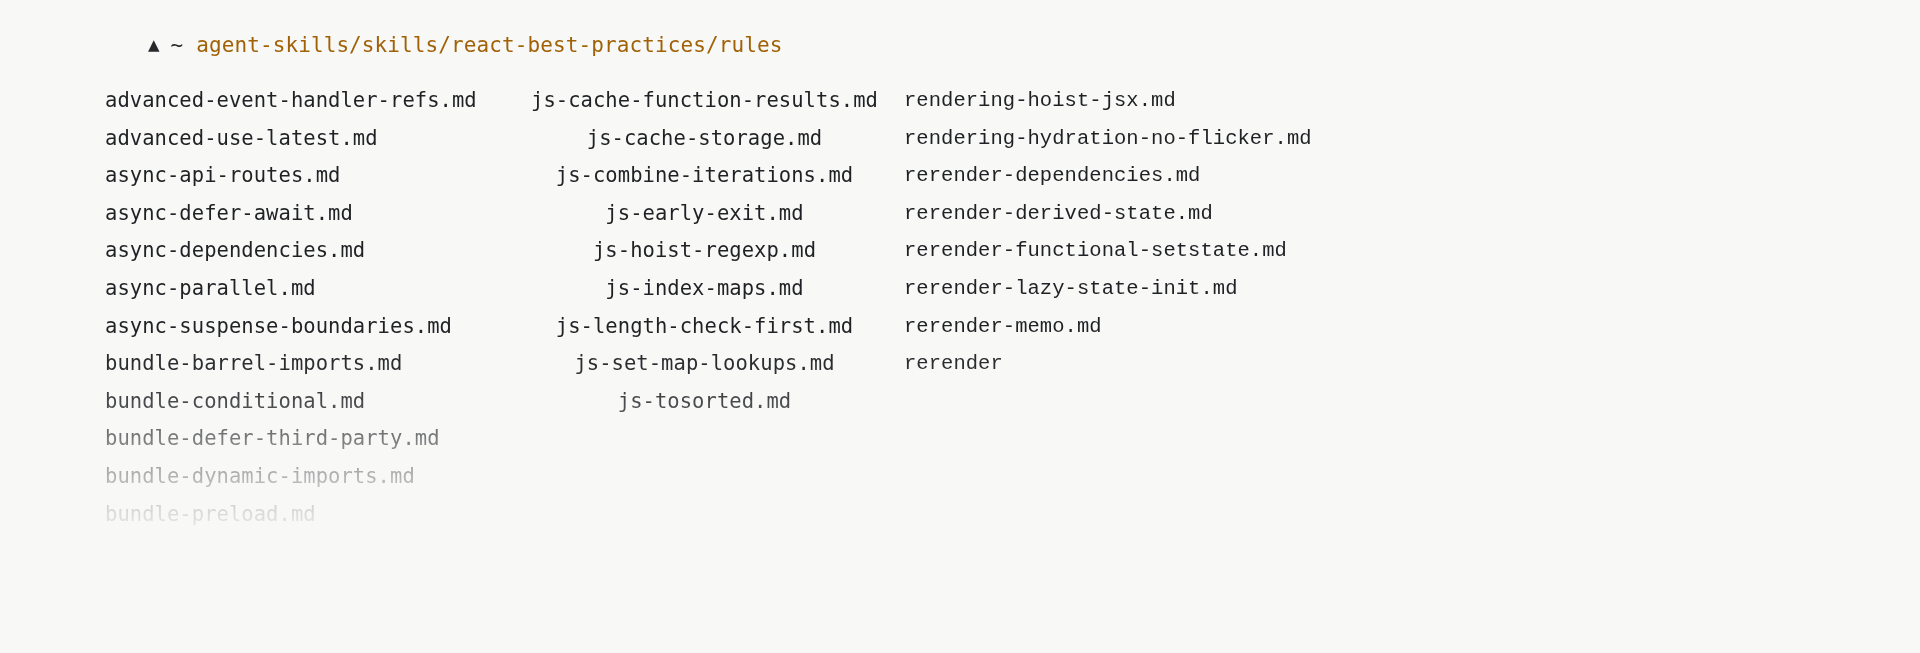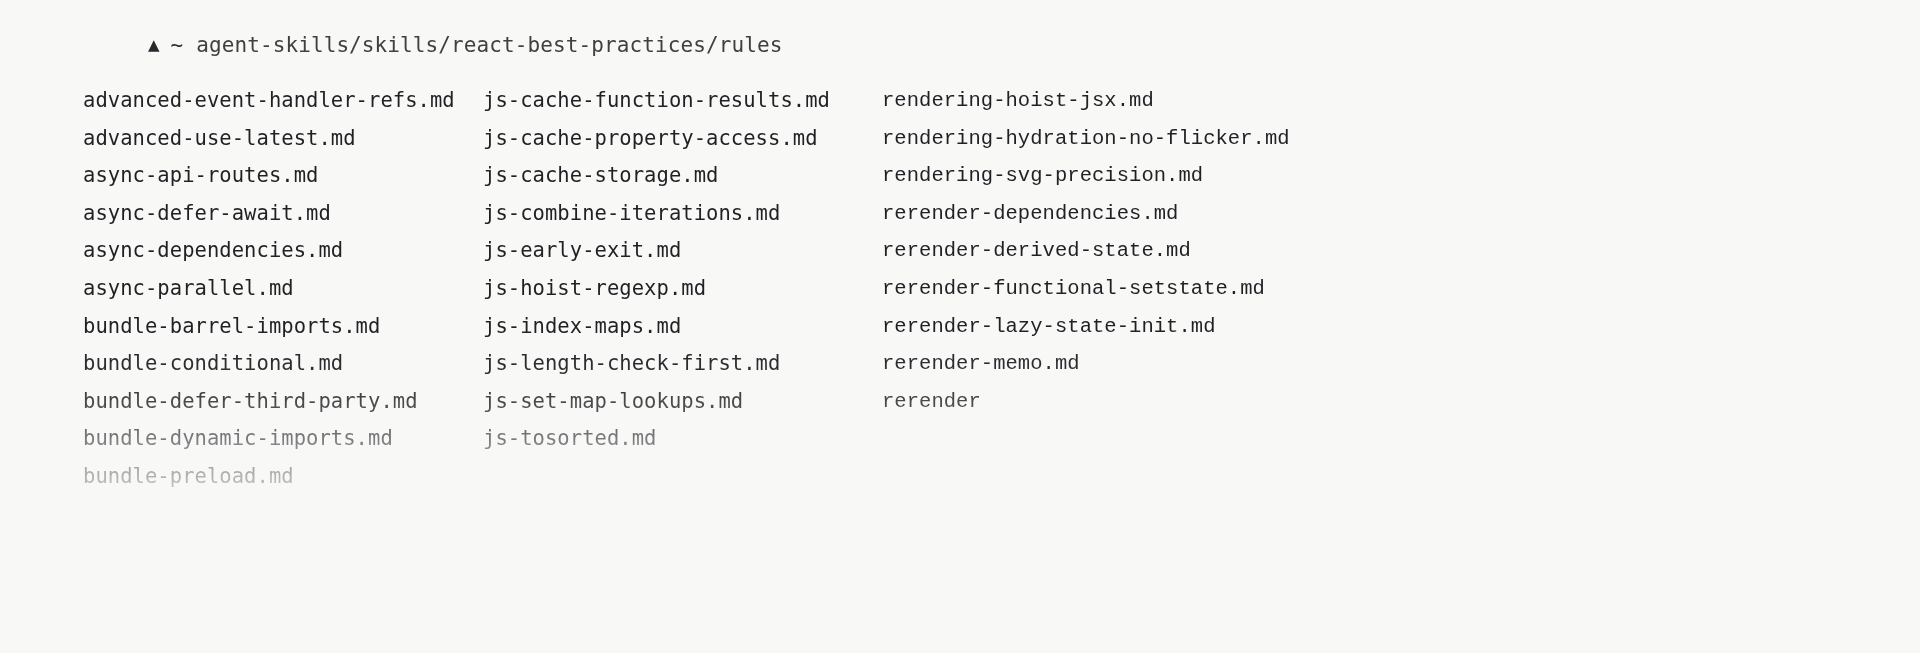--- a/index.html
+++ b/index.html
@@ -60,38 +60,38 @@
     margin-right: 11px;
     letter-spacing: 0;
     font-family: "DejaVu Sans", "Liberation Sans", sans-serif;
   }
   .prompt-tilde {
     color: #26282b;
     font-size: 21px;
     margin-right: 13px;
   }
   .prompt-path {
-    color: #404040;
+    color: #a16207;
     font-size: 21px;
     letter-spacing: 0.1px;
   }
 
   
   .columns {
     position: absolute;
     left: 0;
     top: 82px;
     width: 1920px;
     display: flex;
   }
   .col {
     flex: 0 0 auto;
   }
-  .col-1 { margin-left: 83px; width: 400px; }
-  .col-2 { width: 399px; }
+  .col-1 { margin-left: 105px; width: 400px; }
+  .col-2 { width: 399px; text-align: center; }
   .col-3 { width: 500px; font-family: Liberation Mono, monospace; }
 
   .file-entry {
     height: 37.6px;
     line-height: 37.6px;
     font-size: 20.5px;
     color: #1f2124;
     white-space: nowrap;
     letter-spacing: 0.05px;
   }
@@ -108,43 +108,42 @@
   </div>
 
   <div class="columns">
     <div class="col col-1">
         <div class="file-entry">advanced-event-handler-refs.md</div>
         <div class="file-entry">advanced-use-latest.md</div>
         <div class="file-entry">async-api-routes.md</div>
         <div class="file-entry">async-defer-await.md</div>
         <div class="file-entry">async-dependencies.md</div>
         <div class="file-entry">async-parallel.md</div>
+        <div class="file-entry">async-suspense-boundaries.md</div>
         <div class="file-entry">bundle-barrel-imports.md</div>
         <div class="file-entry">bundle-conditional.md</div>
         <div class="file-entry">bundle-defer-third-party.md</div>
         <div class="file-entry">bundle-dynamic-imports.md</div>
         <div class="file-entry">bundle-preload.md</div>
       </div>
     <div class="col col-2">
         <div class="file-entry">js-cache-function-results.md</div>
-        <div class="file-entry">js-cache-property-access.md</div>
         <div class="file-entry">js-cache-storage.md</div>
         <div class="file-entry">js-combine-iterations.md</div>
         <div class="file-entry">js-early-exit.md</div>
         <div class="file-entry">js-hoist-regexp.md</div>
         <div class="file-entry">js-index-maps.md</div>
         <div class="file-entry">js-length-check-first.md</div>
         <div class="file-entry">js-set-map-lookups.md</div>
         <div class="file-entry">js-tosorted.md</div>
         <div class="file-entry"></div>
       </div>
     <div class="col col-3">
         <div class="file-entry">rendering-hoist-jsx.md</div>
         <div class="file-entry">rendering-hydration-no-flicker.md</div>
-        <div class="file-entry">rendering-svg-precision.md</div>
         <div class="file-entry">rerender-dependencies.md</div>
         <div class="file-entry">rerender-derived-state.md</div>
         <div class="file-entry">rerender-functional-setstate.md</div>
         <div class="file-entry">rerender-lazy-state-init.md</div>
         <div class="file-entry">rerender-memo.md</div>
         <div class="file-entry">rerender</div>
         <div class="file-entry"></div>
         <div class="file-entry"></div>
       </div>
   </div>

